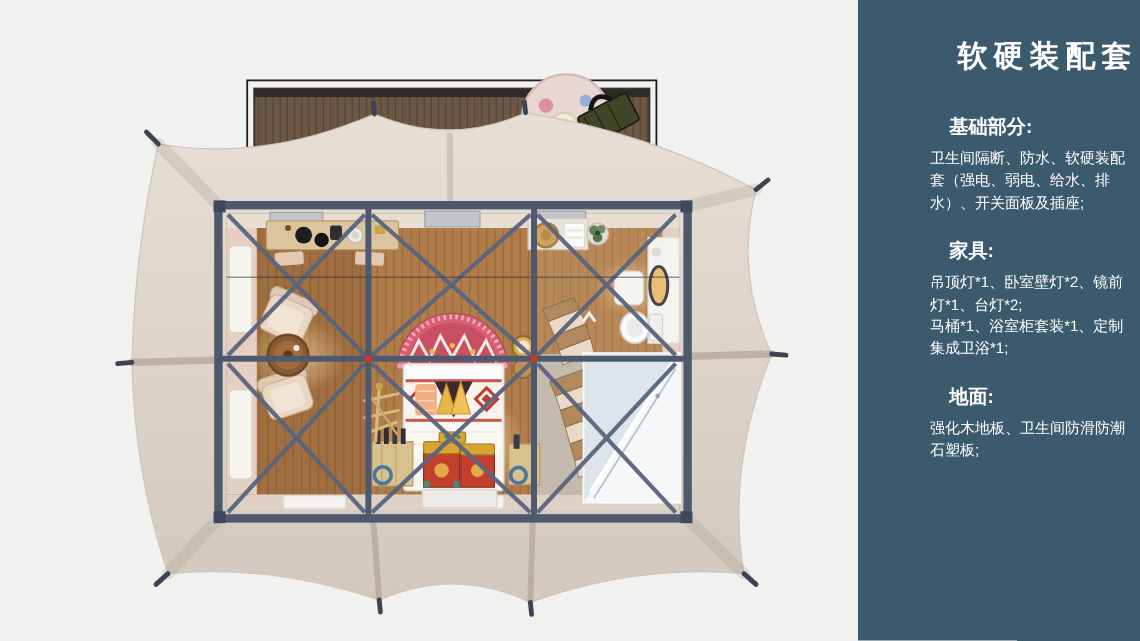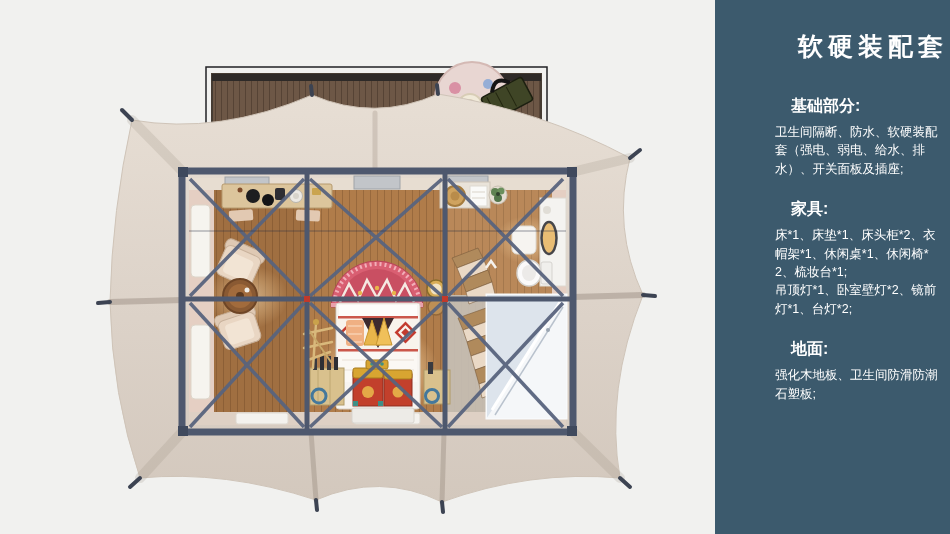--- a/index.html
+++ b/index.html
@@ -332,26 +332,26 @@
 
   <aside class="panel">
     <h1>软硬装配套</h1>
     <div class="content">
       <section>
         <h2>基础部分:</h2>
         <p>卫生间隔断、防水、软硬装配套（强电、弱电、给水、排水）、开关面板及插座;</p>
       </section>
       <section>
         <h2>家具:</h2>
-        <p>床*1、床垫*1、床头柜*2、衣帽架*1、休闲桌*1、休闲椅*2、梳妆台*1;</p>
       </section>
       <section>
         <p>吊顶灯*1、卧室壁灯*2、镜前灯*1、台灯*2;</p>
       </section>
       <section>
+        <p>马桶*1、浴室柜套装*1、定制集成卫浴*1;</p>
       </section>
       <section>
         <h2>地面:</h2>
         <p>强化木地板、卫生间防滑防潮石塑板;</p>
       </section>
     </div>
   </aside>
 
 </div>
 

